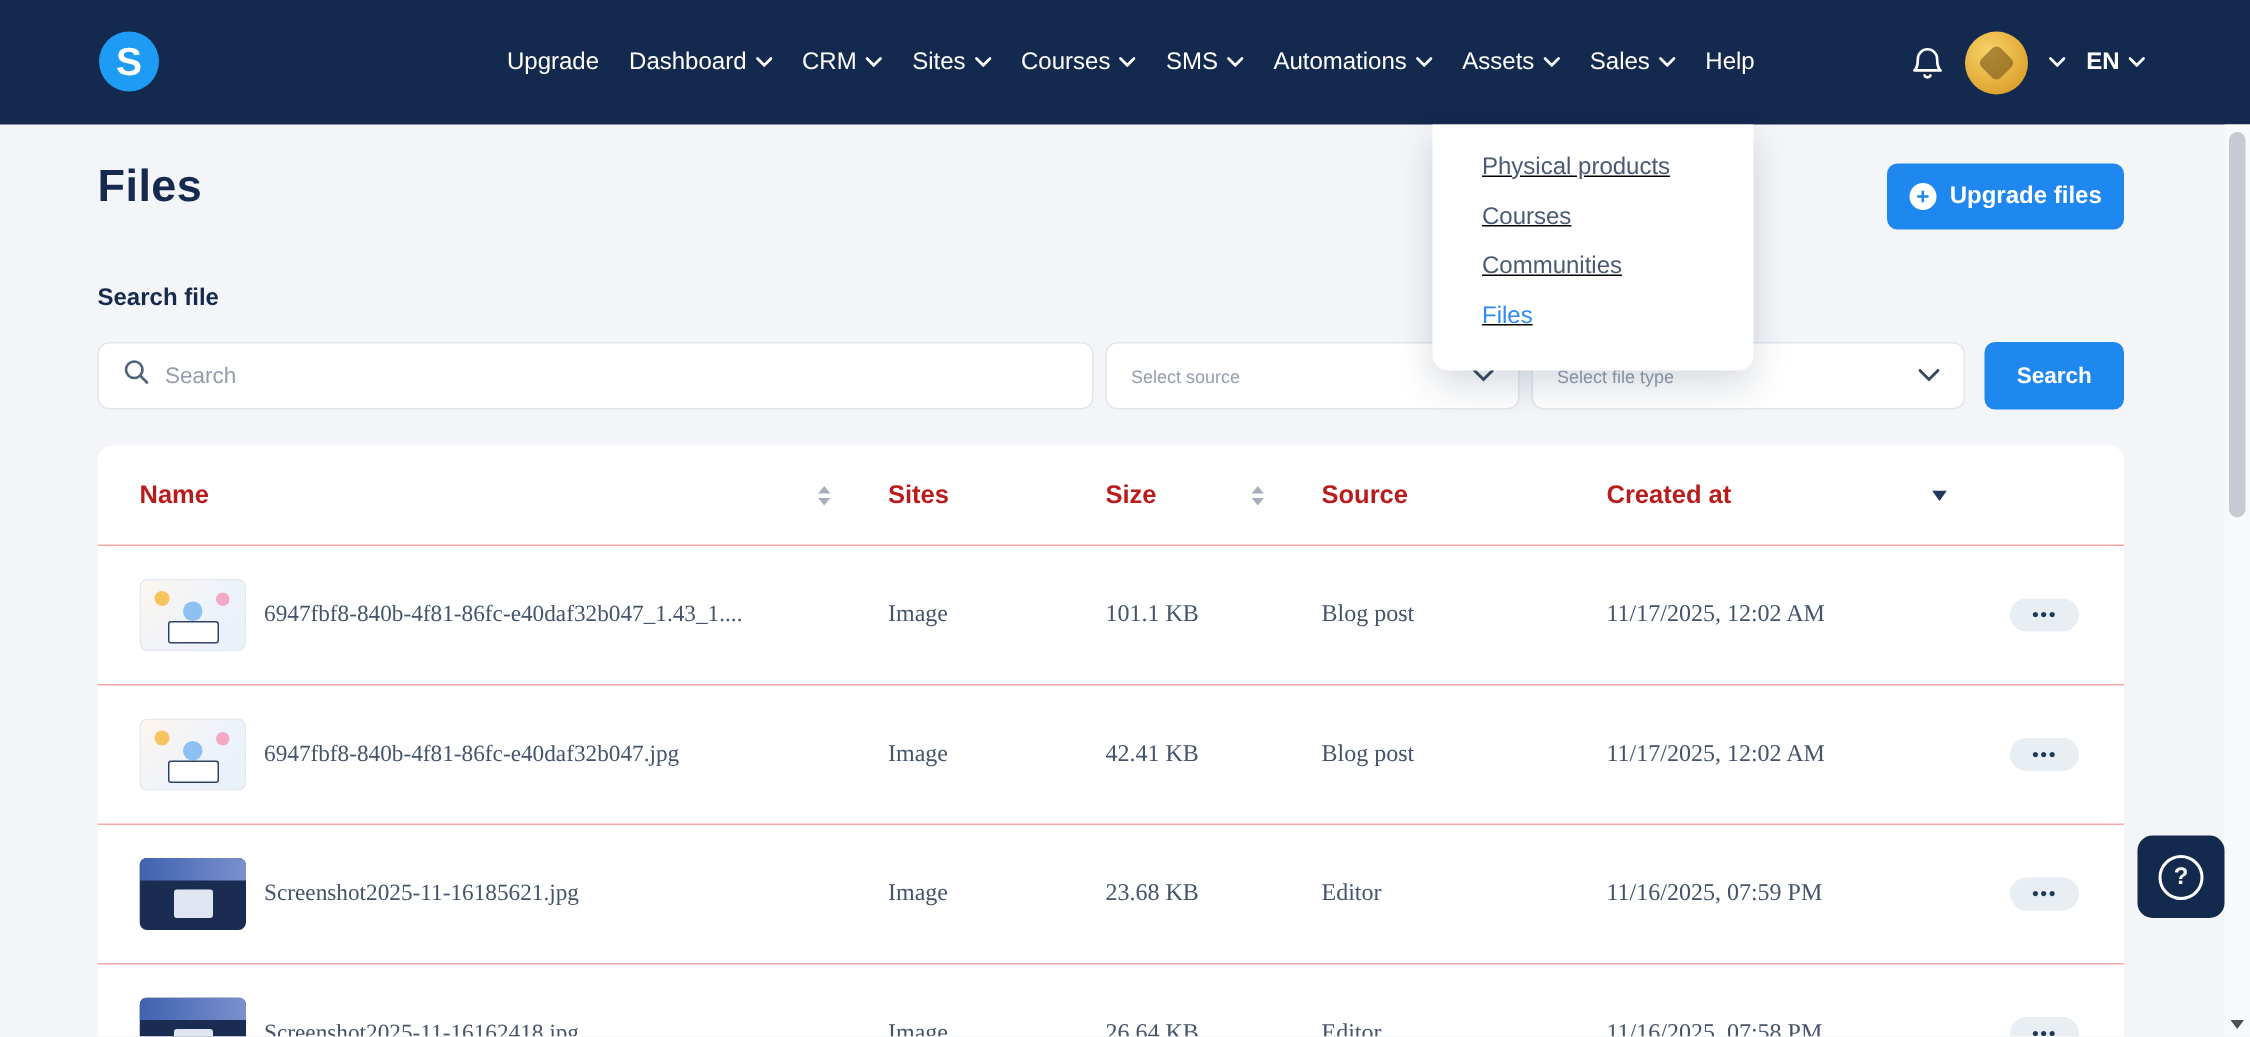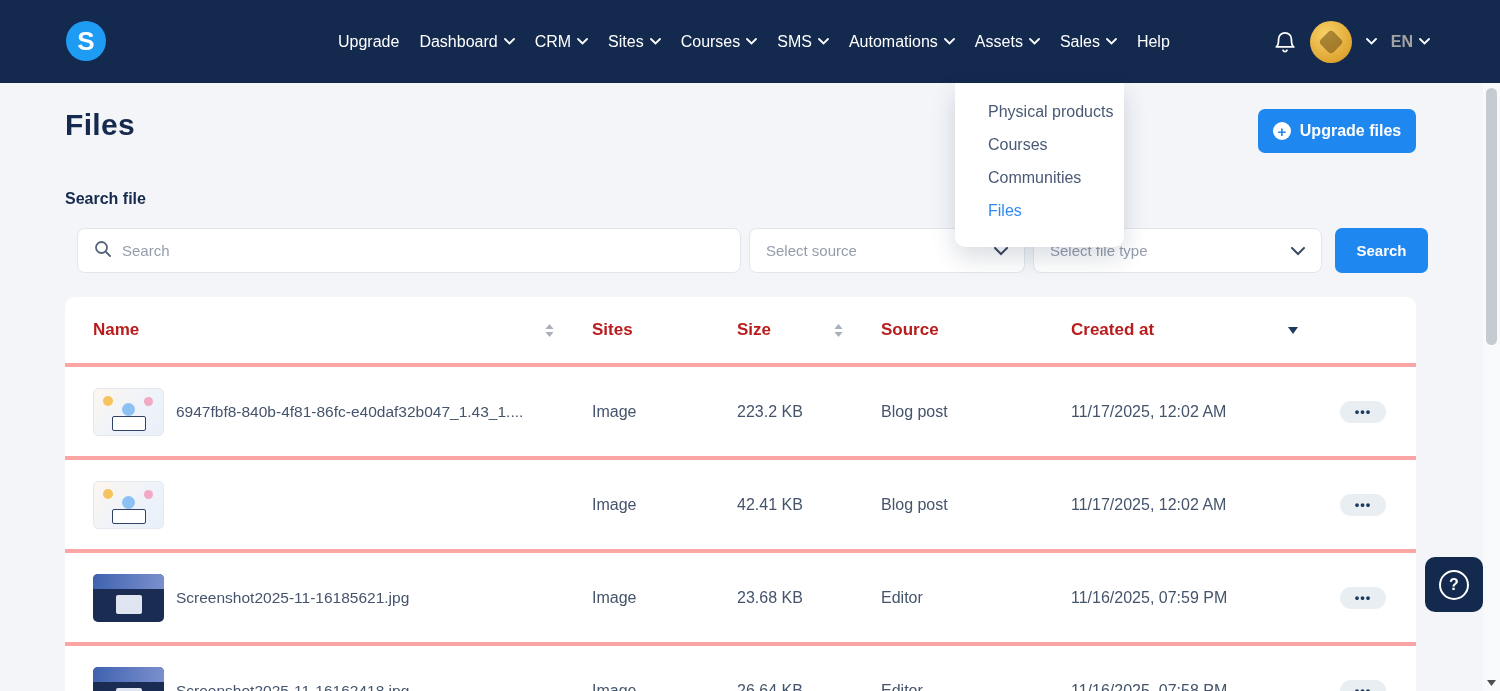--- a/index.html
+++ b/index.html
@@ -10,55 +10,55 @@
   .topbar { position:absolute; left:0; top:0; right:0; height:83px; background:#14294e; z-index:30; }
   .logo-badge { position:absolute; left:66px; top:21px; width:40px; height:40px; border-radius:50%;
     background:#1e9cf4; color:#fff; font-weight:800; font-size:26px; display:flex; align-items:center; justify-content:center; cursor:pointer; }
   .nav { position:absolute; left:338px; top:0; height:83px; display:flex; align-items:center; gap:20px; }
   .nav-item { display:flex; align-items:center; gap:6px; color:#fff; font-size:16px; font-weight:400; cursor:pointer; white-space:nowrap; }
   .nav-item svg, .tb-right svg { display:block; }
   .tb-right { position:absolute; right:70px; top:0; height:83px; display:flex; align-items:center; gap:14px; }
   .bell { color:#fff; cursor:pointer; display:flex; }
   .avatar { width:42px; height:42px; border-radius:50%; background:radial-gradient(circle at 38% 32%, #f8d268, #dfa633 70%, #c98f24); position:relative; cursor:pointer; flex:none; }
   .avatar::after { content:""; position:absolute; left:12px; top:12px; width:18px; height:18px; background:#6b4a12; border-radius:4px; transform:rotate(45deg); opacity:.55; }
-  .lang { color:#a3a3a3; font-size:16px; font-weight:700; display:flex; align-items:center; gap:6px; cursor:pointer; }
-
-  
-  .assets-menu { position:absolute; left:955px; top:83px; width:169px; background:#fff; z-index:40;
-    border-radius:0 0 10px 10px; box-shadow:0 10px 24px rgba(15,35,70,.16); padding:12px 0 20px; }
+  .lang { color:#ffffff; font-size:16px; font-weight:700; display:flex; align-items:center; gap:6px; cursor:pointer; }
+
+  
+  .assets-menu { position:absolute; left:955px; top:83px; width:214px; background:#fff; z-index:40;
+    border-radius:0 0 10px 10px; box-shadow:0 10px 24px rgba(15,35,70,.16); padding:12px 0 20px;text-decoration:underline; }
   .assets-menu .mi { height:33px; line-height:33px; padding-left:33px; font-size:16px; color:#4a5a74; cursor:pointer; white-space:nowrap; }
   .assets-menu .mi.active { color:#2f8af5; }
 
   
   .main { position:absolute; left:0; top:83px; width:1483px; height:608px; overflow:hidden; }
   .page-title { position:absolute; left:65px; top:25px; font-size:30px; font-weight:800; color:#152a4e; letter-spacing:.3px; }
   .upload-btn { position:absolute; left:1258px; top:26px; width:158px; height:44px; background:#1f87f0; border:none;
     border-radius:7px; color:#fff; font-size:16px; font-weight:700; display:flex; align-items:center; justify-content:center; gap:9px; cursor:pointer; font-family:inherit; }
   .plus-circle { width:18px; height:18px; border-radius:50%; background:#fff; color:#1f87f0; font-size:15px; font-weight:800;
     display:flex; align-items:center; justify-content:center; line-height:1; }
   .search-heading { position:absolute; left:65px; top:107px; font-size:16px; font-weight:800; color:#152a4e; }
 
-  .filters { position:absolute; left:12px; top:145px; width:100%; height:45px;padding-left:16px; }
+  .filters { position:absolute; left:0; top:145px; width:100%; height:45px;padding-left:16px; }
   .field { position:absolute; top:0; height:45px; background:#fff; border:1px solid #e2e6ec; border-radius:8px; display:flex; align-items:center; }
   .search-field { left:65px; width:664px; padding:0 14px 0 16px; gap:10px; }
   .search-field input { border:none; outline:none; flex:1; font-size:15px; color:#3c4a61; font-family:inherit; background:transparent; }
   .search-field input::placeholder { color:#949dac; }
-  .select { cursor:pointer; justify-content:space-between; padding:0 16px; font-size:15px; color:#949dac; }
+  .select { cursor:pointer; justify-content:space-between; padding:0 16px; font-size:12px; color:#949dac; }
   .select-source { left:737px; width:276px; }
   .select-type { left:1021px; width:289px; }
   .search-btn { position:absolute; left:1323px; top:0; width:93px; height:45px; background:#1f87f0; color:#fff; border:none;
     border-radius:7px; font-size:15px; font-weight:700; cursor:pointer; font-family:inherit; }
 
   
   .table-card { position:absolute; left:65px; top:214px; width:1351px; height:480px; background:#fff; border-radius:10px; overflow:hidden; }
   .trow { display:grid; grid-template-columns:499px 145px 144px 190px 265px 1fr; align-items:center; padding:0 30px 0 28px; }
   .thead { height:66px; }
   .th { display:flex; align-items:center; font-size:17px; font-weight:700; color:#b91c1c; }
   .th .sort { margin-left:auto; margin-right:38px; display:flex; cursor:pointer; }
-  .tbody-row { height:93px; border-top:4px solid #fca5a5; font-size:16px; color:#44546b; }
+  .tbody-row { height:93px; border-top:1px solid #fca5a5; font-size:16px; color:#44546b;font-family:Liberation Serif, serif; }
   .name-cell { display:flex; align-items:center; gap:12px; overflow:hidden; padding-right:20px; }
   .name-text { white-space:nowrap; overflow:hidden; text-overflow:ellipsis; font-size:15.5px; }
   .cell-actions { display:flex; justify-content:flex-end; }
   .more-btn { width:46px; height:22px; border-radius:12px; background:#e9eef3; border:none; color:#1f3a5f; font-size:13px;
     letter-spacing:1px; line-height:20px; cursor:pointer; font-weight:700; font-family:inherit; }
 
   .thumb { width:71px; height:48px; border-radius:5px; position:relative; overflow:hidden; flex:none; }
   .thumb.light { background:linear-gradient(135deg,#fdf6ee,#eef3fa 55%,#e8f0f9); border:1px solid #e6e8ef; }
   .thumb .dot { position:absolute; border-radius:50%; }
   .thumb .d1 { width:10px; height:10px; background:#f6c45f; left:9px; top:7px; }
@@ -269,36 +269,37 @@
         <div class="name-cell">
           <span class="thumb light">
               <span class="dot d1"></span>
               <span class="dot d2"></span>
               <span class="dot d3"></span>
               <span class="panel"></span>
             </span>
           <span class="name-text">6947fbf8-840b-4f81-86fc-e40daf32b047_1.43_1....</span>
         </div>
         <div>Image</div>
-        <div>223.2 KB</div>
+        <div>101.1 KB</div>
         <div>Blog post</div>
         <div>11/17/2025, 12:02 AM</div>
         <div class="cell-actions">
             <button class="more-btn">•••</button>
           </div>
       </div>
 
       <div class="trow tbody-row">
         <div class="name-cell">
           <span class="thumb light">
               <span class="dot d1"></span>
               <span class="dot d2"></span>
               <span class="dot d3"></span>
               <span class="panel"></span>
             </span>
+          <span class="name-text">6947fbf8-840b-4f81-86fc-e40daf32b047.jpg</span>
         </div>
         <div>Image</div>
         <div>42.41 KB</div>
         <div>Blog post</div>
         <div>11/17/2025, 12:02 AM</div>
         <div class="cell-actions">
             <button class="more-btn">•••</button>
           </div>
       </div>
 

